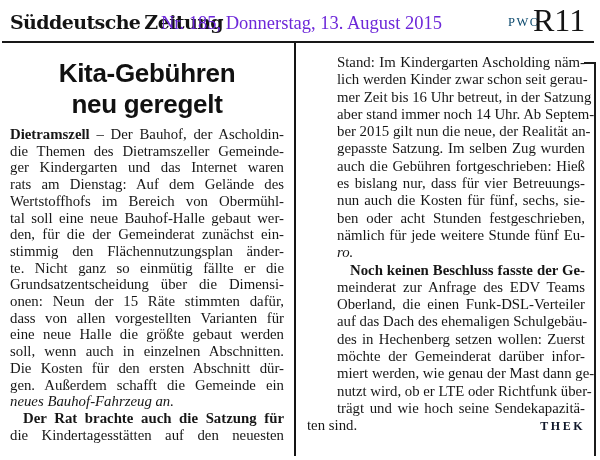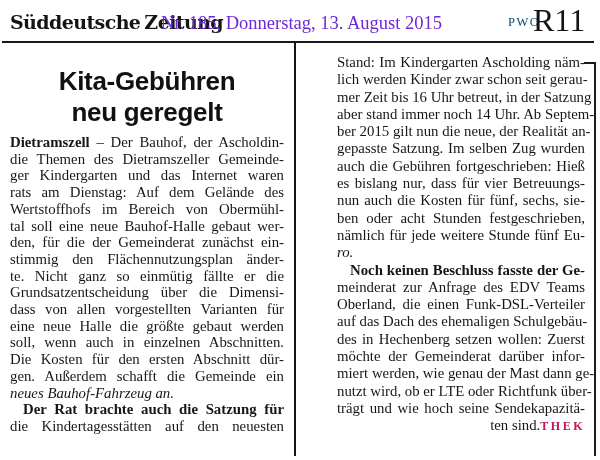--- a/index.html
+++ b/index.html
@@ -49,44 +49,44 @@
     position: absolute; left: 584px; top: 62px; width: 12px; height: 2px;
     background: #1b1b1b;
   }
 
   
   .col { position: absolute; font-size: 14.8px; }
   .col-left  { left: 10px;  top: 46px; width: 274px; }
   .col-right { left: 307px; top: 54px; width: 278px; }
 
   h1.headline {
-    margin-top: 20px; margin-bottom: 6px;
+    margin-top: 12px; margin-bottom: 6px;
     font-family: "Liberation Sans", sans-serif;
     font-weight: 700; font-size: 26px; line-height: 31px;
     letter-spacing: -0.3px; text-align: center; color: #111111;
   }
 
   .bline {
     text-align: justify;
     -moz-text-align-last: justify;
     text-align-last: justify;
     white-space: nowrap;
   }
   .col-left  .bline { line-height: 16.7px; }
   .col-right .bline { line-height: 17.3px; margin-left: 30px; }
   .endline { text-align-last: left; font-style: italic; }
   .indent  { text-indent: 13px; font-weight: bold; }
   .bline b { font-weight: 700; }
 
   .last-row {
-    display: flex; justify-content: flex-end; align-items: baseline;
+    display: flex; justify-content: space-between; align-items: baseline;
     line-height: 17.3px;
   }
   .byline {
-    font-weight: 700; font-size: 12px; letter-spacing: 2.5px; color: #be185d;
+    font-weight: 700; font-size: 12px; letter-spacing: 2.5px; color: #0f172a;
   }
 </style>
 </head>
 <body>
 
 <div class="page">
 
   <span class="logo">Süddeutsche Zeitung</span>
   <span class="issue">Nr. 185, Donnerstag, 13. August 2015</span>
   <span class="section-code">PWO</span>
@@ -103,20 +103,21 @@
     <div>
         <div class="bline">die Themen des Dietramszeller Gemeinde-</div>
         <div class="bline">ger Kindergarten und das Internet waren</div>
         <div class="bline">rats am Dienstag: Auf dem Gelände des</div>
         <div class="bline">Wertstoffhofs im Bereich von Obermühl-</div>
         <div class="bline">tal soll eine neue Bauhof-Halle gebaut wer-</div>
         <div class="bline">den, für die der Gemeinderat zunächst ein-</div>
         <div class="bline">stimmig den Flächennutzungsplan änder-</div>
         <div class="bline">te. Nicht ganz so einmütig fällte er die</div>
         <div class="bline">Grundsatzentscheidung über die Dimensi-</div>
+        <div class="bline">onen: Neun der 15 Räte stimmten dafür,</div>
         <div class="bline">dass von allen vorgestellten Varianten für</div>
         <div class="bline">eine neue Halle die größte gebaut werden</div>
         <div class="bline">soll, wenn auch in einzelnen Abschnitten.</div>
         <div class="bline">Die Kosten für den ersten Abschnitt dür-</div>
         <div class="bline">gen. Außerdem schafft die Gemeinde ein</div>
         <div class="bline endline">neues Bauhof-Fahrzeug an.</div>
       </div>
     <div>
         <div class="bline indent">Der Rat brachte auch die Satzung für</div>
         <div class="bline">die Kindertagesstätten auf den neuesten</div>

